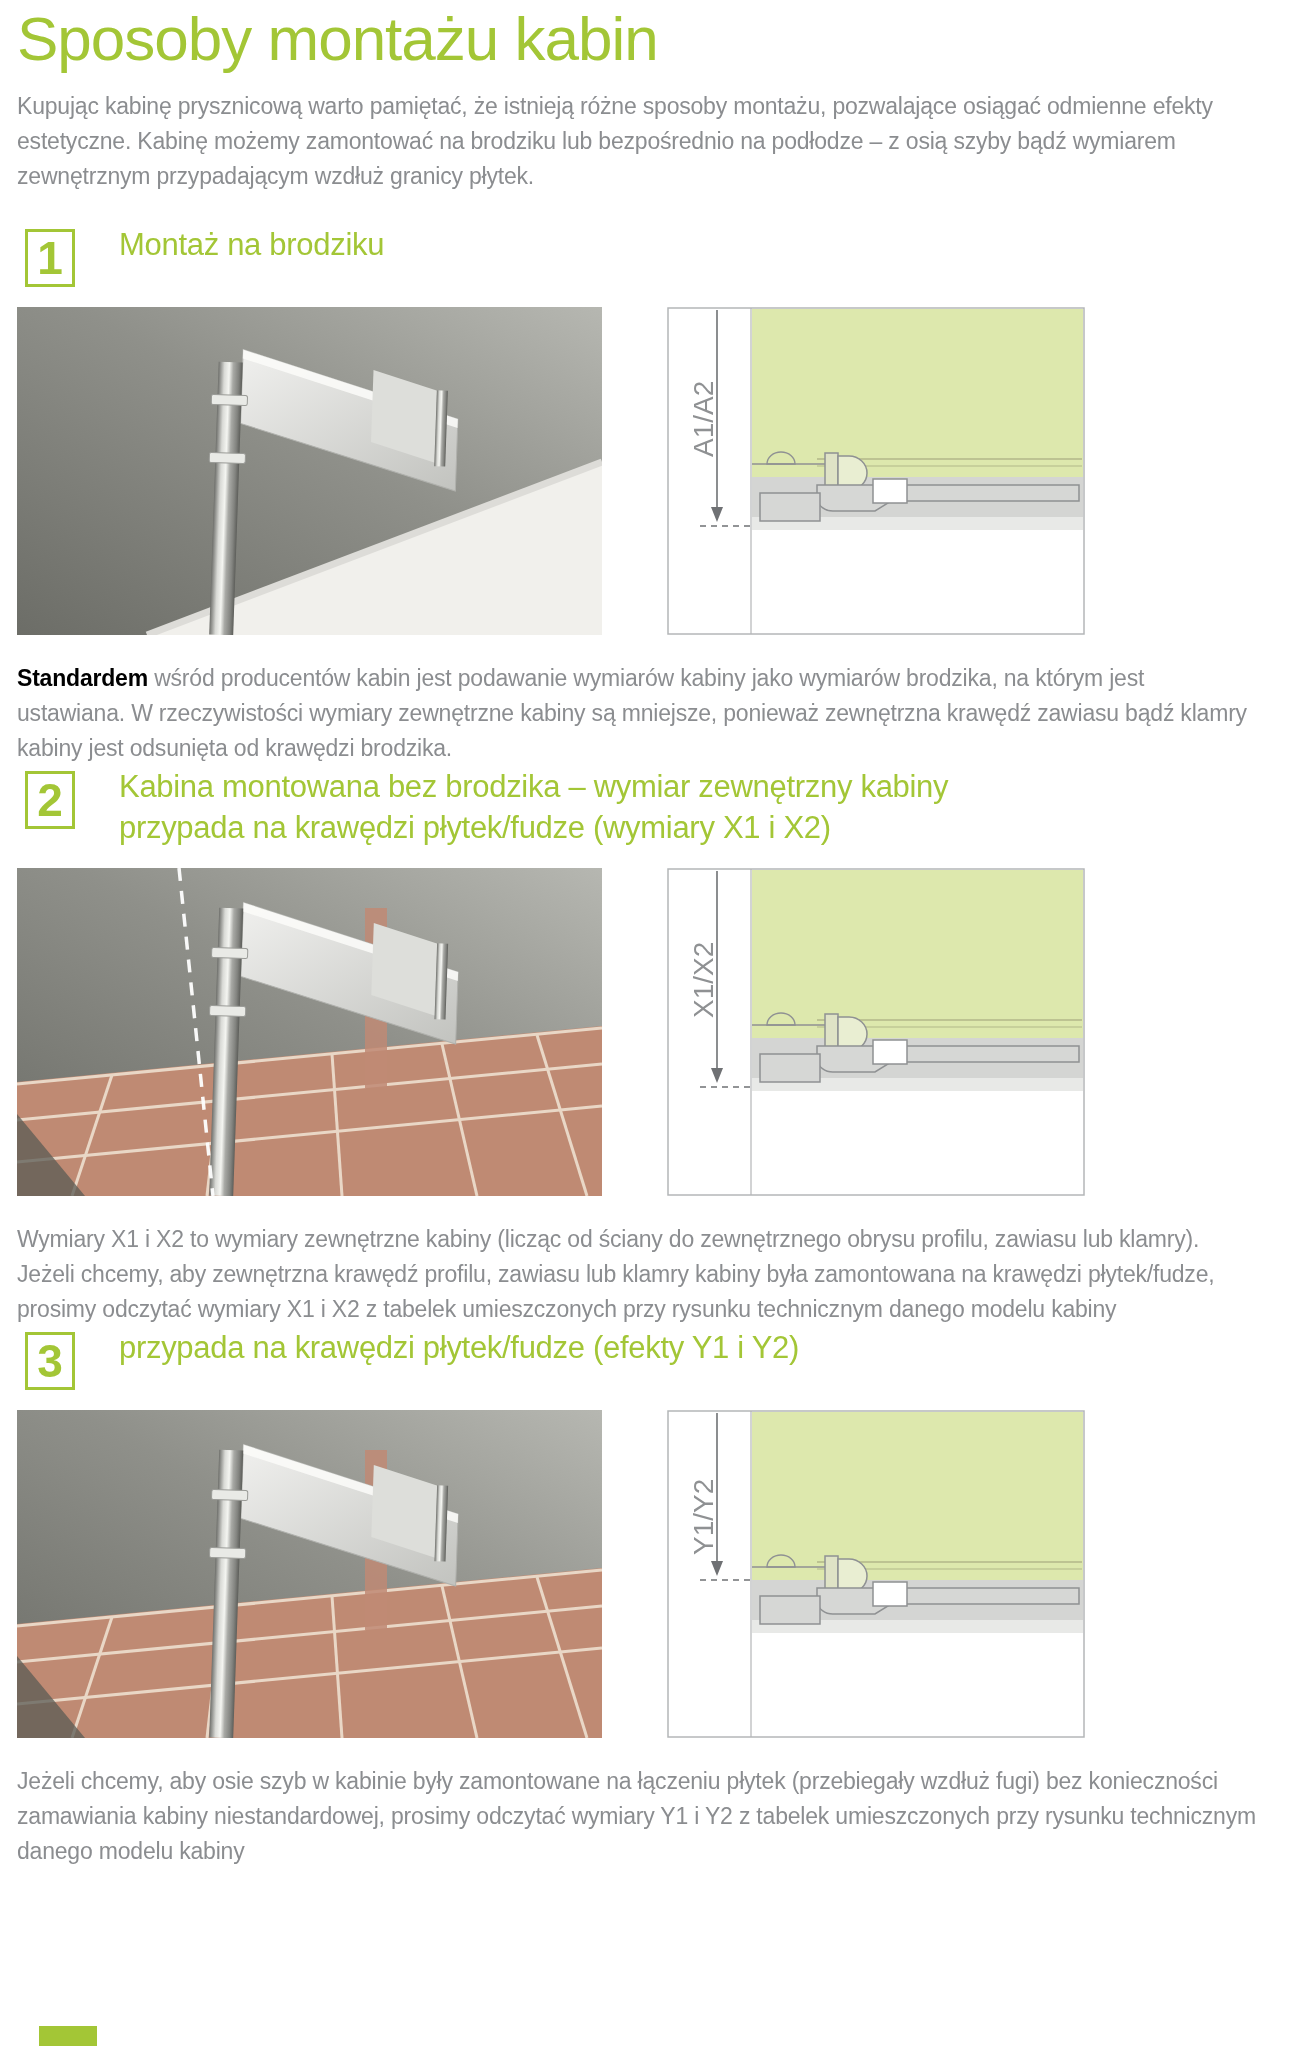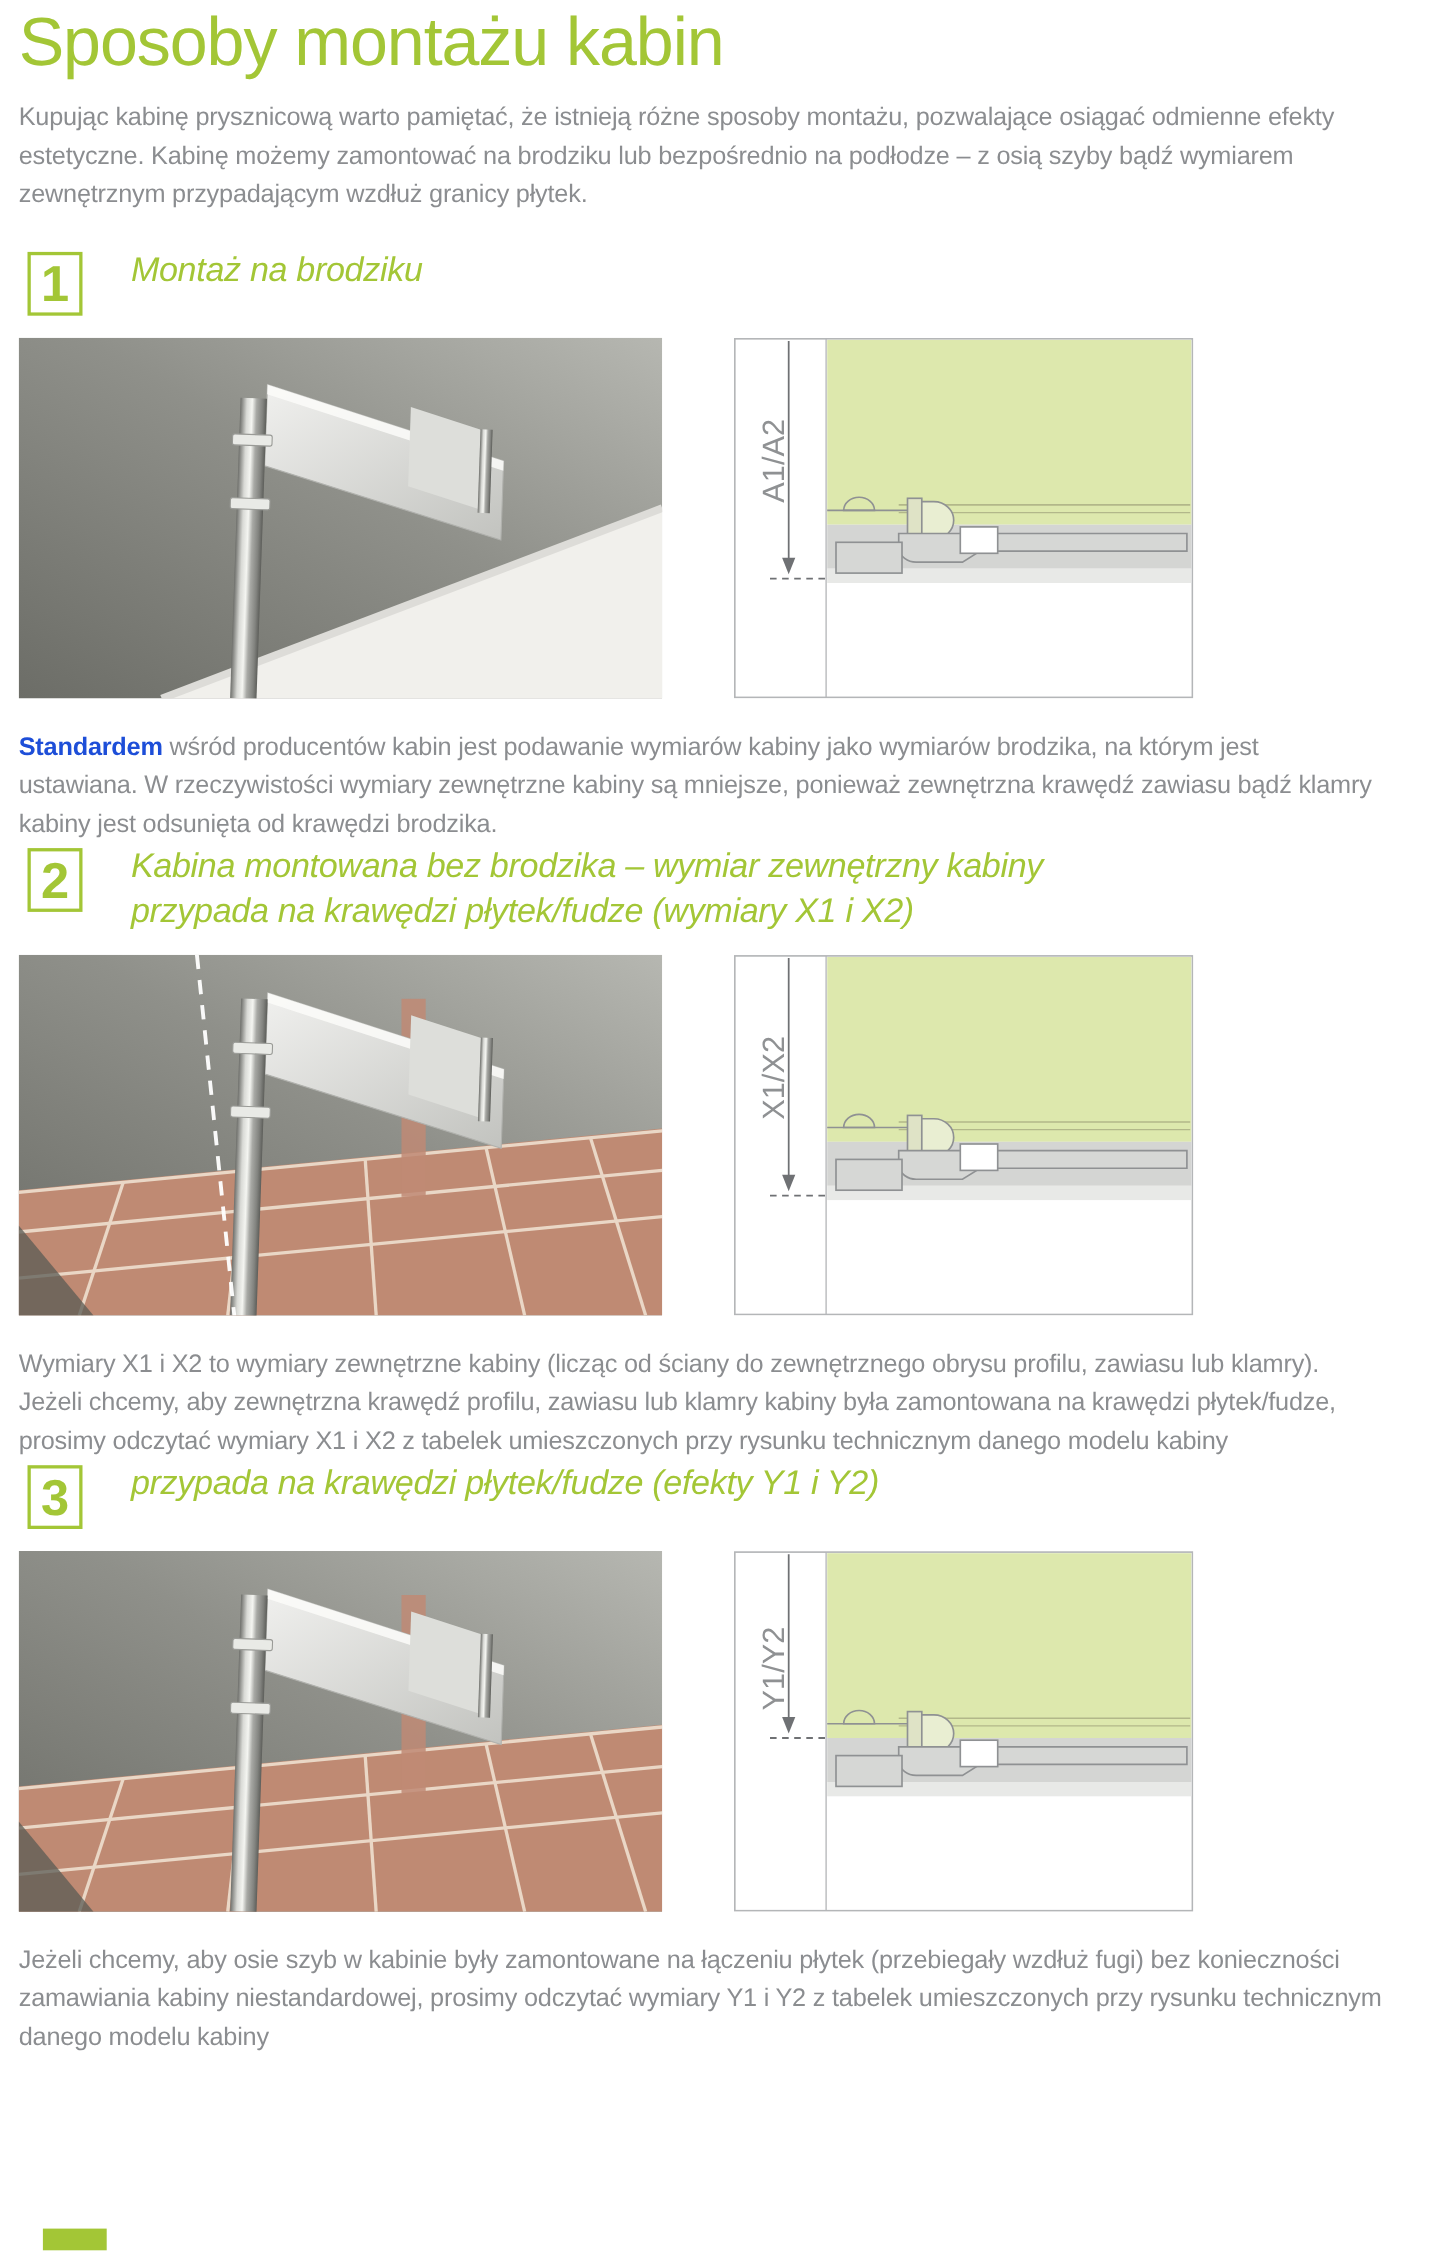--- a/index.html
+++ b/index.html
@@ -3,27 +3,27 @@
 <meta charset="utf-8">
 <style>
   html,body{margin:0;padding:0;background:#fff;}
   body{width:1302px;height:2046px;position:relative;overflow:hidden;
        font-family:"Liberation Sans",sans-serif;-webkit-font-smoothing:antialiased;}
   .content{padding:0 17px;}
   h1.page-title{margin:6px 0 18px;font-size:62px;font-weight:300;letter-spacing:-1px;
        color:#a3c636;line-height:1.05;}
   p.body-text{font-size:23px;line-height:35px;color:#8b8d90;letter-spacing:-0.2px;margin:0;}
   p.intro{margin-bottom:30px;max-width:1230px;}
-  .note b{color:#1d4ed8;}
+  .note b{color:#000000;}
   .section-header{display:flex;align-items:flex-start;margin:0 0 20px 8px;}
   .num-box{flex:0 0 auto;width:44px;height:52px;border:3px solid #a3c636;color:#a3c636;
        display:flex;align-items:center;justify-content:center;font-size:46px;font-weight:bold;
        margin-top:5px;}
   .section-heading{margin-left:44px;color:#a3c636;font-size:31px;line-height:41px;font-weight:400;
-       letter-spacing:-0.3px;font-style:italic;}
+       letter-spacing:-0.3px;}
   .figures{display:flex;gap:65px;margin-bottom:26px;}
   .photo{width:585px;height:328px;flex:0 0 auto;}
   .diagram{width:418px;height:328px;flex:0 0 auto;}
   .note{margin-bottom:38px;max-width:1240px;}
   .corner-mark{position:absolute;left:39px;bottom:0;width:58px;height:20px;background:#a3c636;}
   svg{display:block;}
 </style>
 </head>
 <body>
 

